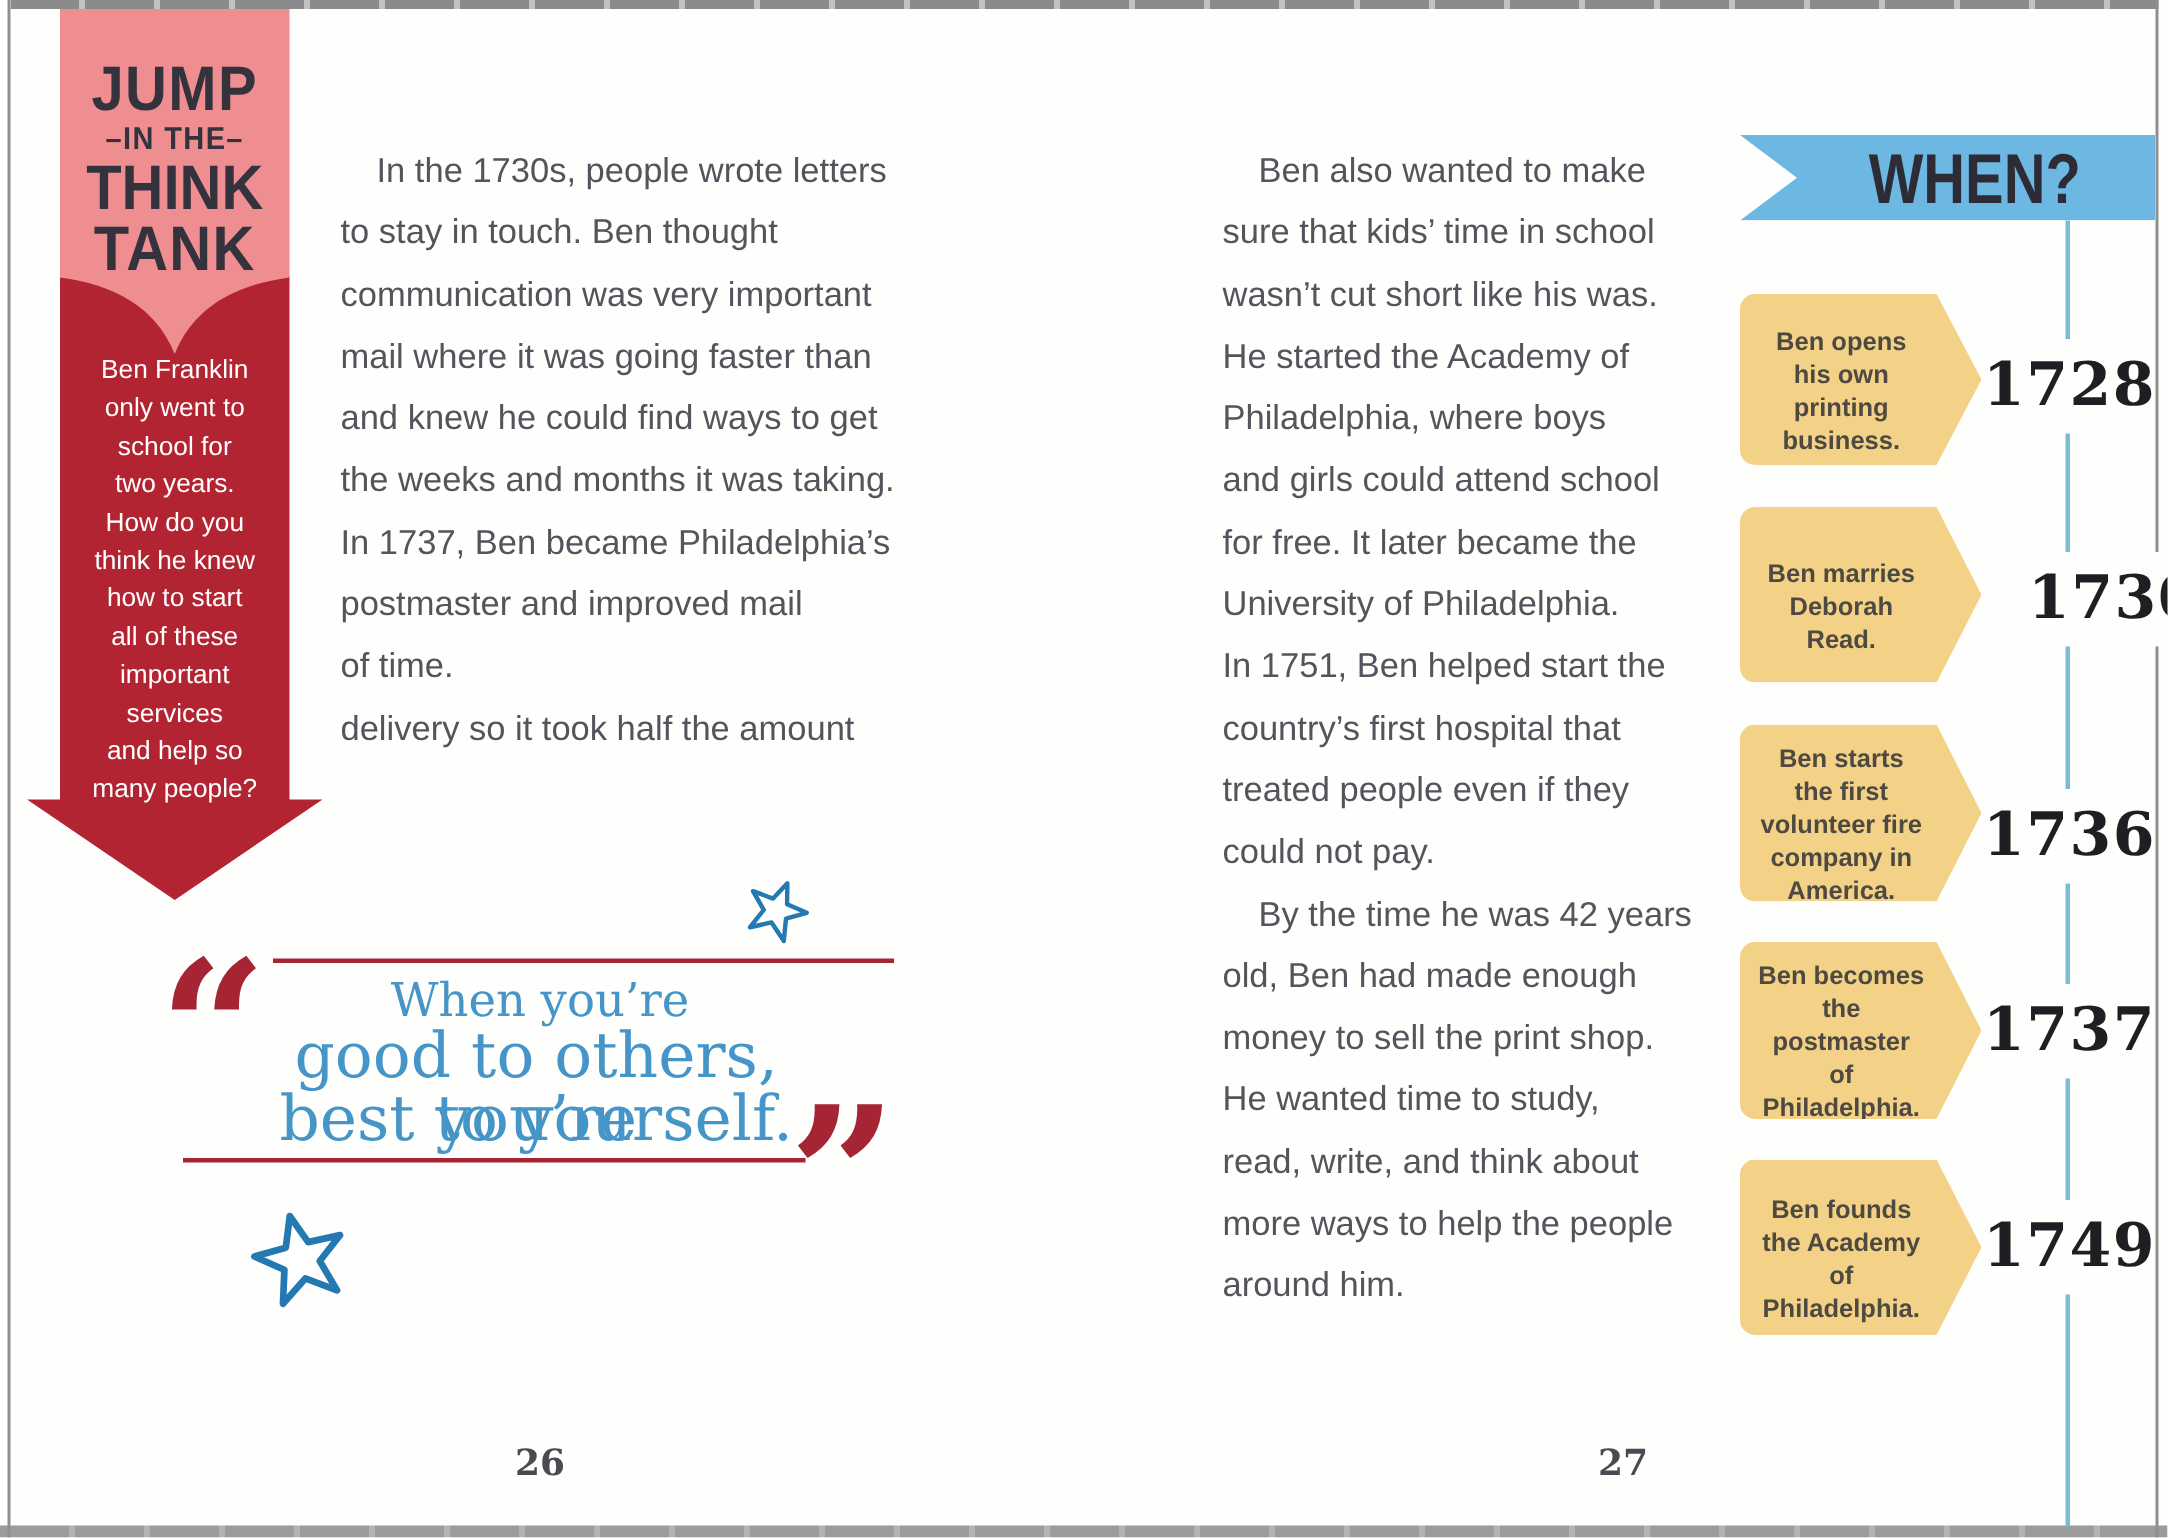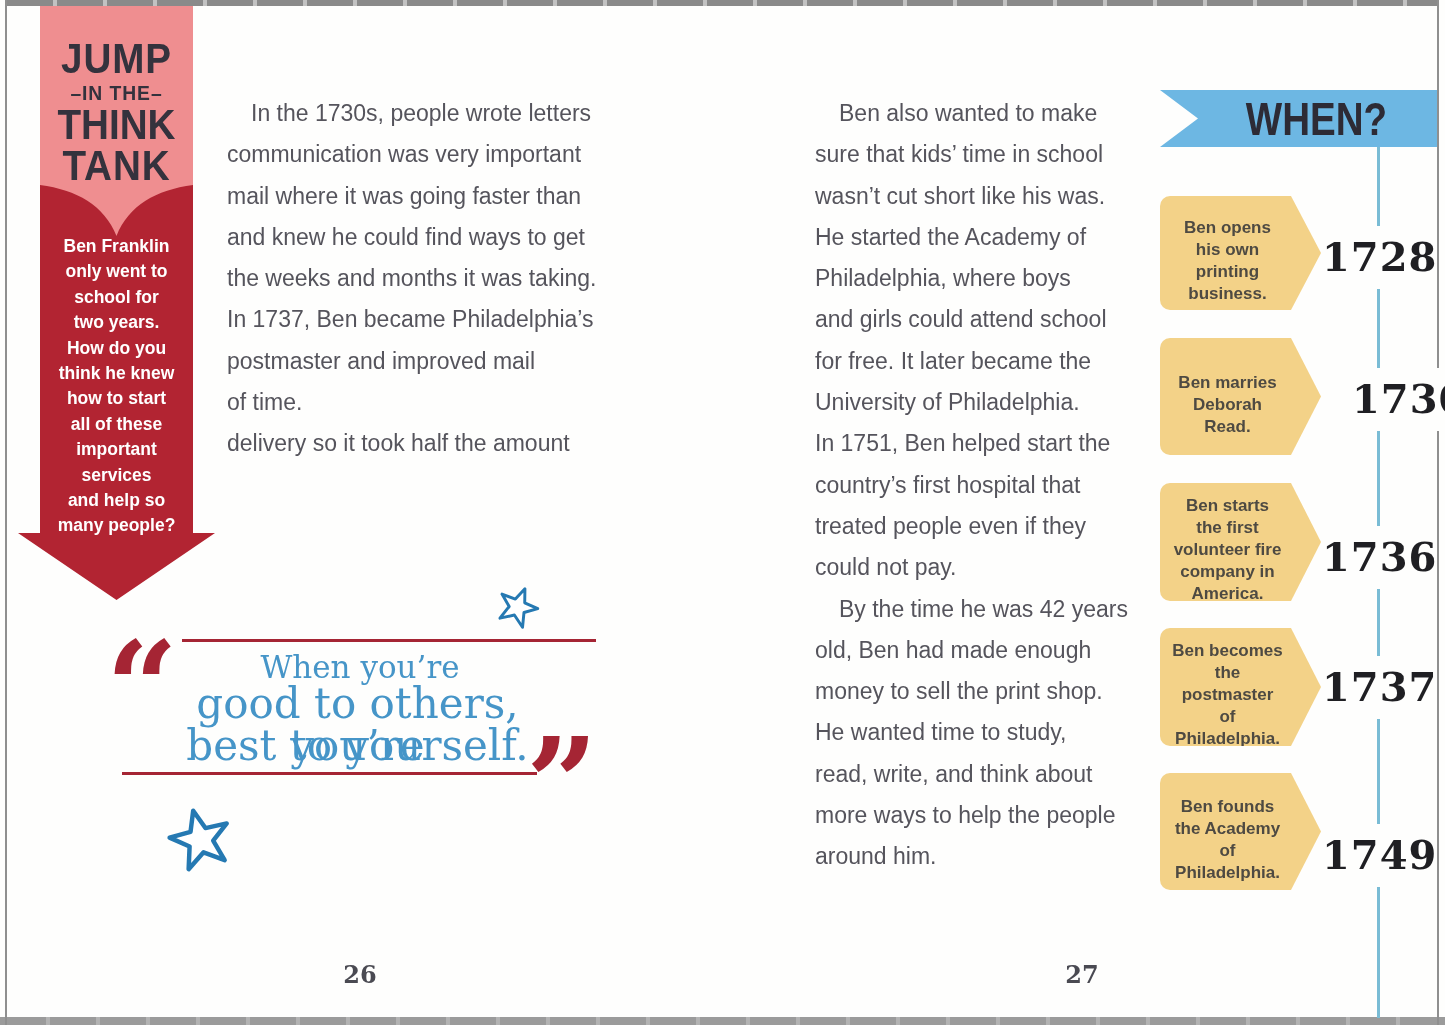--- a/index.html
+++ b/index.html
@@ -24,21 +24,21 @@
   
   .think-tank{position:absolute;left:18px;top:6px;width:197px;height:605px;}
   .think-tank svg{position:absolute;left:0;top:0;}
   .tt-title{position:absolute;left:22px;width:153px;text-align:center;
     color:var(--navy);font-weight:bold;line-height:1;transform:scaleX(.92);}
   .tt-l1{top:32px;font-size:42px;letter-spacing:1px;}
   .tt-l2{top:76px;font-size:21px;letter-spacing:1px;}
   .tt-l3{top:98px;font-size:42px;letter-spacing:0;}
   .tt-l4{top:139px;font-size:42px;letter-spacing:1px;}
   .tt-body{position:absolute;left:22px;top:228px;width:153px;text-align:center;
-    color:#fff;font-size:17.5px;font-weight:bold;line-height:25.4px;}
+    color:#fff;font-size:17.5px;font-weight:normal;line-height:25.4px;}
   .tt-body div{white-space:nowrap;}
 
   
   .article{position:absolute;font-family:Liberation Sans, sans-serif;
     font-size:23px;line-height:41.3px;color:var(--ink);}
   .article-left{left:227px;top:93px;}
   .article-right{left:815px;top:93px;}
   .para div{white-space:nowrap;}
   .para div:first-child{text-indent:24px;}
 
@@ -117,20 +117,21 @@
       <div>all of these</div>
       <div>important</div>
       <div>services</div>
       <div>and help so</div>
       <div>many people?</div>
     </div>
 </div>
 
 <div class="article article-left para">
     <div>In the 1730s, people wrote letters</div>
+    <div>to stay in touch. Ben thought</div>
     <div>communication was very important</div>
     <div>mail where it was going faster than</div>
     <div>and knew he could find ways to get</div>
     <div>the weeks and months it was taking.</div>
     <div>In 1737, Ben became Philadelphia’s</div>
     <div>postmaster and improved mail</div>
     <div>of time.</div>
     <div>delivery so it took half the amount</div>
   </div>
 
@@ -190,15 +191,15 @@
 <div class="tbox" style="top:196px;height:114px;">Ben opens his own printing business.</div>
 <div class="tbox" style="top:338px;height:117px;">Ben marries Deborah Read.</div>
 <div class="tbox" style="top:483px;height:118px;">Ben starts the first volunteer fire company in America.</div>
 <div class="tbox" style="top:628px;height:118px;">Ben becomes the postmaster of Philadelphia.</div>
 <div class="tbox" style="top:773px;height:117px;">Ben founds the Academy of Philadelphia.</div>
 
 <div class="year" style="top:226px;">1728</div>
 <div class="year" style="top:368px;margin-left:30px;">1730</div>
 <div class="year" style="top:526px;">1736</div>
 <div class="year" style="top:656px;">1737</div>
-<div class="year" style="top:824px;">1749</div>
+<div class="year" style="top:800px;">1749</div>
 
 <div class="pagenum pagenum-right">27</div>
 
 </body></html>

